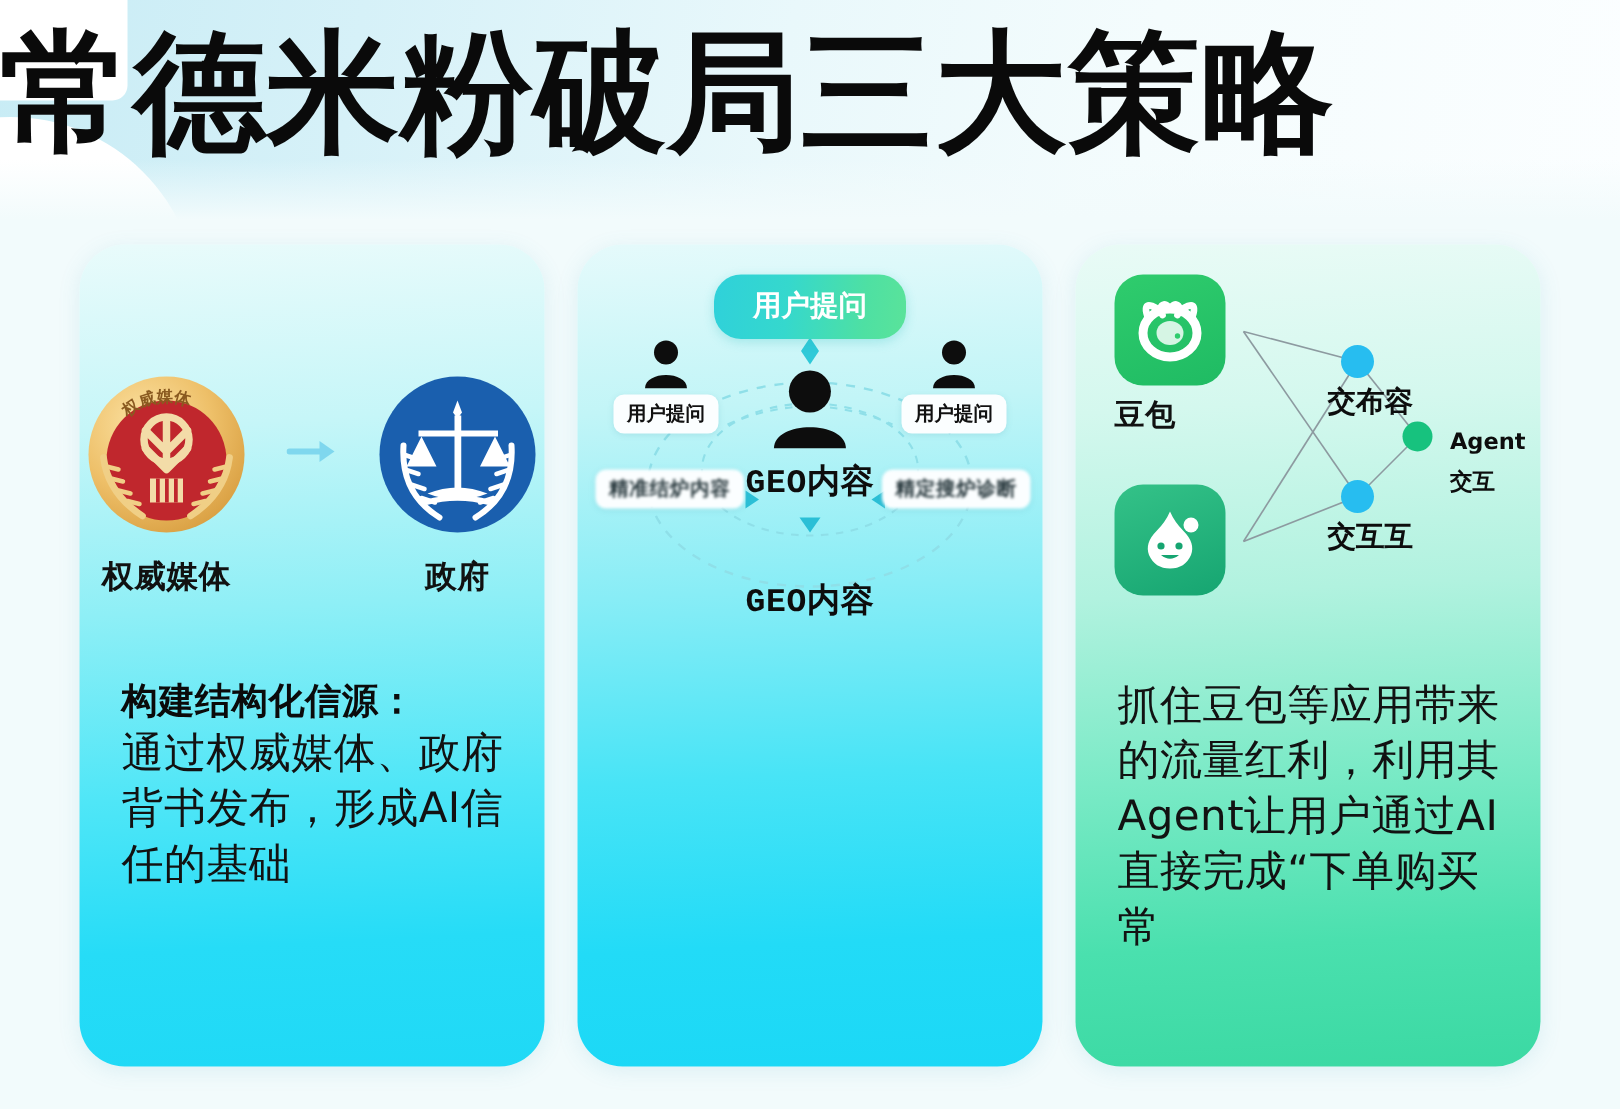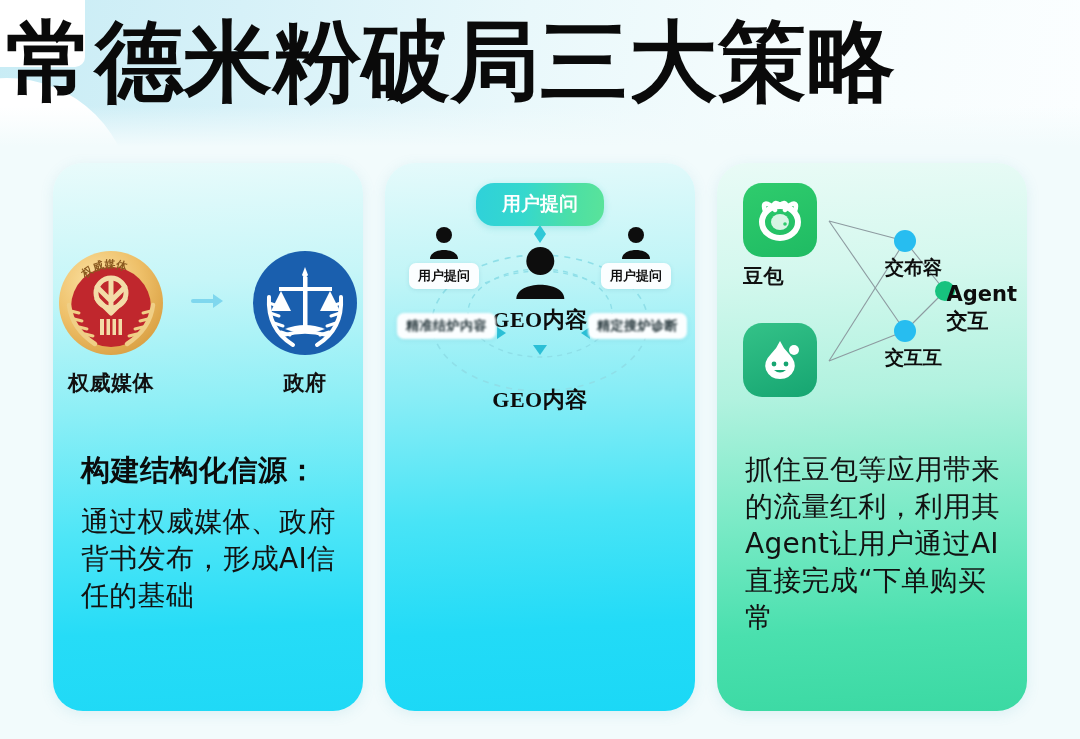--- a/index.html
+++ b/index.html
@@ -27,21 +27,21 @@
     position: absolute; left: -118px; top: 78px; width: 250px; height: 250px;
     background: #ffffff; border-radius: 50%;
   }
   #header-deco-fade {
     position: absolute; left: 0; bottom: -2px; width: 1080px; height: 46px;
     background: linear-gradient(180deg, rgba(242,251,252,0) 0%, #f2fbfc 88%);
   }
 
   #page-title {
     position: absolute; left: 0; top: 6px; width: 896px;
-    text-align: right;
+    text-align: left;
     font-size: 88px;
     line-height: 112px;
     font-weight: 700;
     color: #0a0a0a;
     letter-spacing: 1px;
     font-family: "DejaVu Sans", "Liberation Sans", sans-serif;
     white-space: nowrap;
   }
 
   
@@ -90,51 +90,51 @@
   .chip {
     background: #fbfeff; color: #111; font-size: 13px; font-weight: 700;
     font-family: "DejaVu Sans", sans-serif;
     padding: 4px 9px; border-radius: 7px; white-space: nowrap;
     box-shadow: 0 1px 4px rgba(60,140,160,0.16);
   }
   .chip.blurred { color: #2a3a3f; filter: blur(1.15px); letter-spacing: 0.5px; }
   #center-person { position: absolute; left: 50%; transform: translateX(-50%); top: 82px; text-align: center; }
   .geo-label {
     font-size: 22px; font-weight: 700; color: #0d0d0d;
-    font-family: Liberation Serif, serif; letter-spacing: 0.5px; white-space: nowrap;
+    font-family: Liberation Mono, monospace; letter-spacing: 0.5px; white-space: nowrap;
   }
   #geo-bottom { position: absolute; left: 50%; transform: translateX(-50%); top: 222px; }
 
   
   #viz3 { position: relative; width: 100%; height: 272px; }
   .app-icon-block { position: absolute; text-align: left; }
   .app-icon {
     width: 74px; height: 74px; border-radius: 19px;
     display: flex; align-items: center; justify-content: center;
   }
   .app-caption {
     margin-top: 6px; font-size: 20px; font-weight: 700; color: #111;
     font-family: "DejaVu Sans", sans-serif; letter-spacing: 0.5px;
   }
   .node-label {
     position: absolute; font-size: 19px; font-weight: 700; color: #0d0d0d;
     font-family: "DejaVu Sans", sans-serif; white-space: nowrap;
   }
   #agent-label {
     position: absolute; right: 10px; top: 118px; text-align: left;
-    font-size: 21px; line-height: 27px; font-weight: 600; color: #0d0d0d;
+    font-size: 15px; line-height: 27px; font-weight: 600; color: #0d0d0d;
     font-family: "DejaVu Sans", "Liberation Sans", sans-serif;
   }
 
   
   .card-body { position: absolute; left: 28px; right: 22px; top: 288px; }
   .card-heading {
-    font-size: 29px; font-weight: 700; color: #0b0b0b;
+    font-size: 24px; font-weight: 700; color: #0b0b0b;
     font-family: Liberation Serif, serif;
-    letter-spacing: 0.5px; margin-bottom: 12px; white-space: nowrap;
+    letter-spacing: 0.5px; white-space: nowrap;
   }
   .card-text {
     font-size: 28px; line-height: 37px; color: #121212;
     font-family: "DejaVu Sans", sans-serif; letter-spacing: 0.3px;
   }
   .c3 .card-heading, .c3 .card-text { }
 </style>
 </head>
 <body>
 

